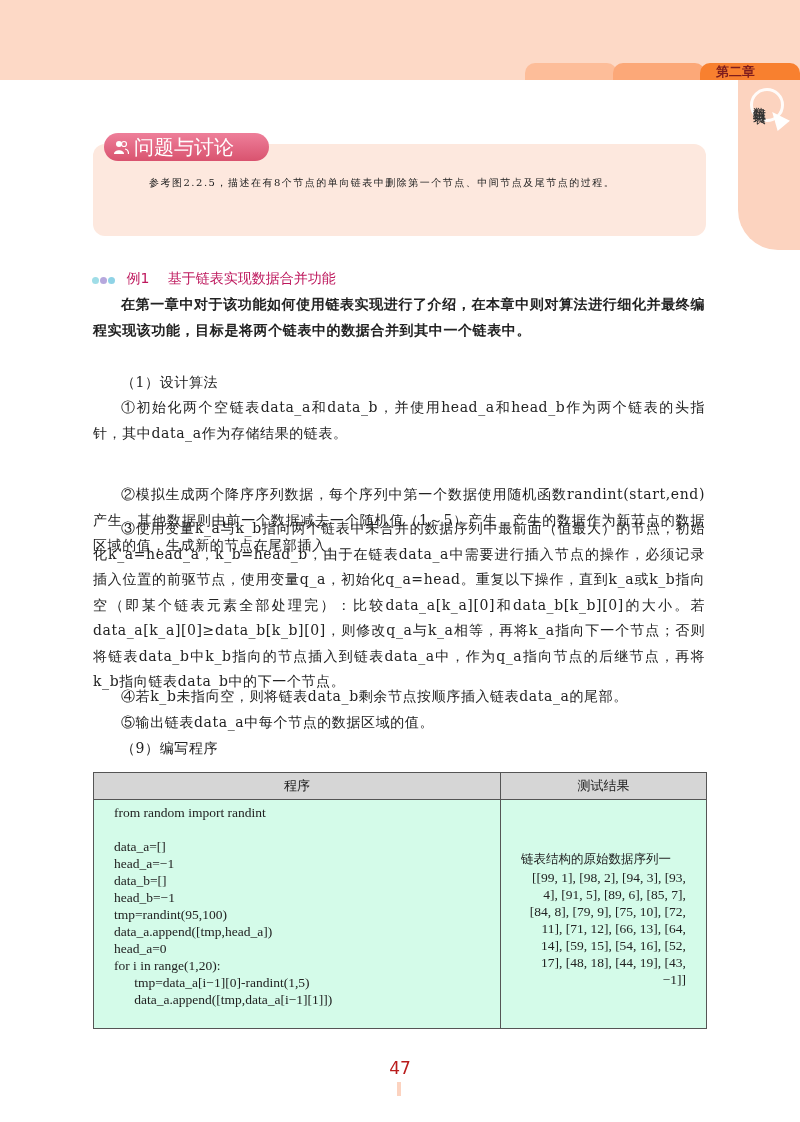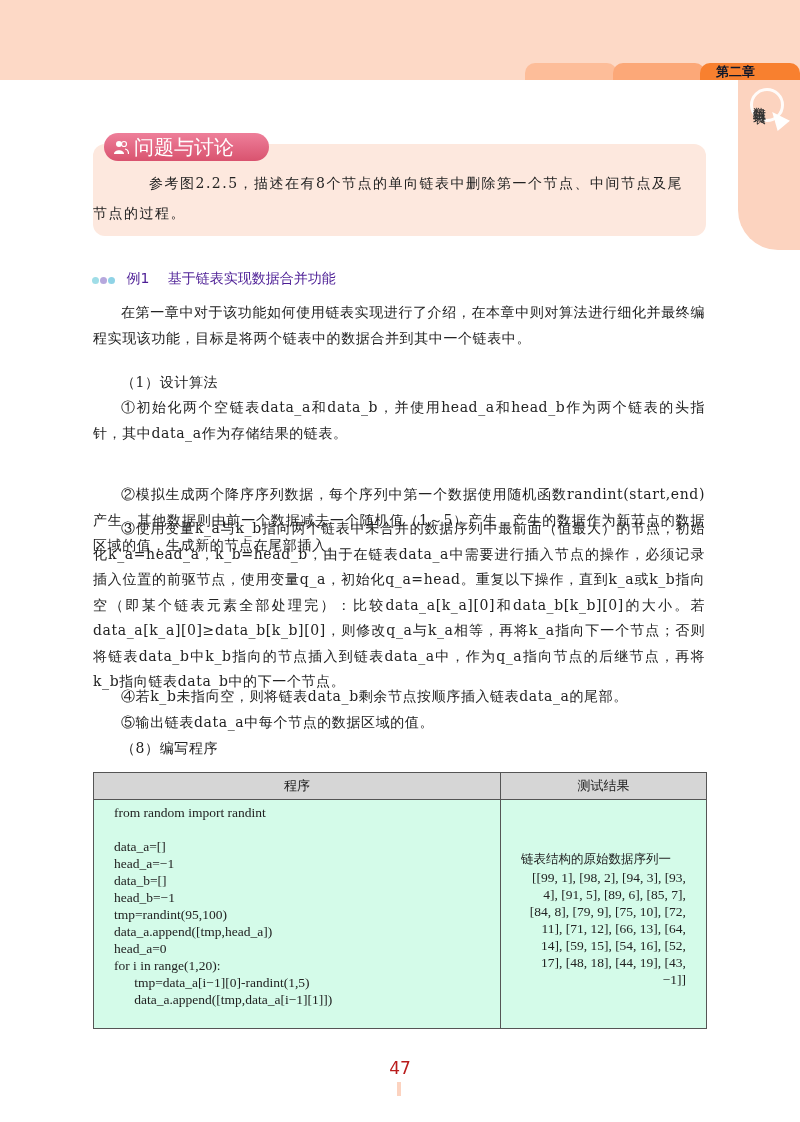--- a/index.html
+++ b/index.html
@@ -14,21 +14,21 @@
     background: #fdd9c6;
   }
   .tab {
     position: absolute; top: 63px; height: 17px;
     border-radius: 10px 10px 0 0;
   }
   .tab1 { left: 525px; width: 92px; background: #fdbd99; }
   .tab2 { left: 613px; width: 92px; background: #fca878; }
   .tab3 {
     left: 700px; width: 100px; background: #f8802f;
-    color: #0f172a; font-family: "DejaVu Sans", sans-serif; font-size: 13px;
+    color: #7f1d1d; font-family: "DejaVu Sans", sans-serif; font-size: 13px;
     font-weight: bold; line-height: 17px; padding-left: 16px; box-sizing: border-box;
   }
   .side-tab {
     position: absolute; left: 738px; top: 80px; width: 62px; height: 170px;
     background: #fcd3bf;
     border-radius: 0 0 0 40px;
   }
   .side-circle {
     position: absolute; left: 750px; top: 88px; width: 28px; height: 28px;
     border: 3px solid #fff; border-radius: 50%; opacity: 0.9;
@@ -53,27 +53,27 @@
     background: linear-gradient(#ee7f9a, #d9536f);
     border-radius: 14px; color: #fff;
     font-family: "DejaVu Sans", sans-serif; font-size: 20px; line-height: 28px;
     box-sizing: border-box; padding-left: 30px;
   }
   .badge-icon {
     position: absolute; left: 9px; top: 6px; width: 16px; height: 16px;
   }
   .discussion-text {
     position: absolute; left: 93px; top: 168px; width: 605px;
-    font-size: 14px; line-height: 30px; text-indent: 56px;
+    font-size: 10px; line-height: 30px; text-indent: 56px;
     letter-spacing: 1.5px;
   }
 
   .example-title {
     position: absolute; left: 92px; top: 270px;
-    font-family: "DejaVu Sans", sans-serif; font-size: 14px; color: #4c1d95;
+    font-family: "DejaVu Sans", sans-serif; font-size: 14px; color: #be185d;
   }
   .dots { display: inline-block; margin-right: 6px; vertical-align: middle; }
   .dot { display: inline-block; width: 7px; height: 7px; border-radius: 50%; margin-right: 1px; }
   .example-label { margin-right: 14px; }
 
   .para {
     position: absolute; left: 93px; width: 612px;
     font-size: 14px; line-height: 25.5px; text-align: justify;
     letter-spacing: 0.6px;
   }
@@ -131,29 +131,29 @@
 <div class="discussion-text">参考图2.2.5，描述在有8个节点的单向链表中删除第一个节点、中间节点及尾节点的过程。</div>
 
 <div class="example-title">
   <span class="dots">
     <span class="dot" style="background:#9fdde7"></span><span class="dot" style="background:#b6a8dd"></span><span class="dot" style="background:#8fd3e6"></span>
   </span>
   <span class="example-label">例1</span>
   <span>基于链表实现数据合并功能</span>
 </div>
 
-<div class="para indent" style="top:300px;">在第一章中对于该功能如何使用链表实现进行了介绍，在本章中则对算法进行细化并最终编程实现该功能，目标是将两个链表中的数据合并到其中一个链表中。</div>
+<div class="para indent" style="top:292px;font-weight:bold;">在第一章中对于该功能如何使用链表实现进行了介绍，在本章中则对算法进行细化并最终编程实现该功能，目标是将两个链表中的数据合并到其中一个链表中。</div>
 
 <div class="para indent-small" style="top:370px;">（1）设计算法</div>
 <div class="para indent" style="top:395px;">①初始化两个空链表data_a和data_b，并使用head_a和head_b作为两个链表的头指针，其中data_a作为存储结果的链表。</div>
 <div class="para indent" style="top:446px;margin-top:36px;">②模拟生成两个降序序列数据，每个序列中第一个数据使用随机函数randint(start,end)产生，其他数据则由前一个数据减去一个随机值（1～5）产生，产生的数据作为新节点的数据区域的值，生成新的节点在尾部插入。</div>
 <div class="para indent" style="top:516px;">③使用变量k_a与k_b指向两个链表中未合并的数据序列中最前面（值最大）的节点，初始化k_a=head_a，k_b=head_b，由于在链表data_a中需要进行插入节点的操作，必须记录插入位置的前驱节点，使用变量q_a，初始化q_a=head。重复以下操作，直到k_a或k_b指向空（即某个链表元素全部处理完）：比较data_a[k_a][0]和data_b[k_b][0]的大小。若data_a[k_a][0]≥data_b[k_b][0]，则修改q_a与k_a相等，再将k_a指向下一个节点；否则将链表data_b中k_b指向的节点插入到链表data_a中，作为q_a指向节点的后继节点，再将k_b指向链表data_b中的下一个节点。</div>
 <div class="para indent" style="top:684px;">④若k_b未指向空，则将链表data_b剩余节点按顺序插入链表data_a的尾部。</div>
 <div class="para indent" style="top:710px;">⑤输出链表data_a中每个节点的数据区域的值。</div>
-<div class="para indent-small" style="top:736px;">（8）编写程序</div>
+<div class="para indent-small" style="top:736px;">（9）编写程序</div>
 
 <table class="prog">
   <thead>
     <tr>
       <th style="width:404px;margin-left:24px;">程序</th>
       <th>测试结果</th>
     </tr>
   </thead>
   <tbody>
     <tr>

